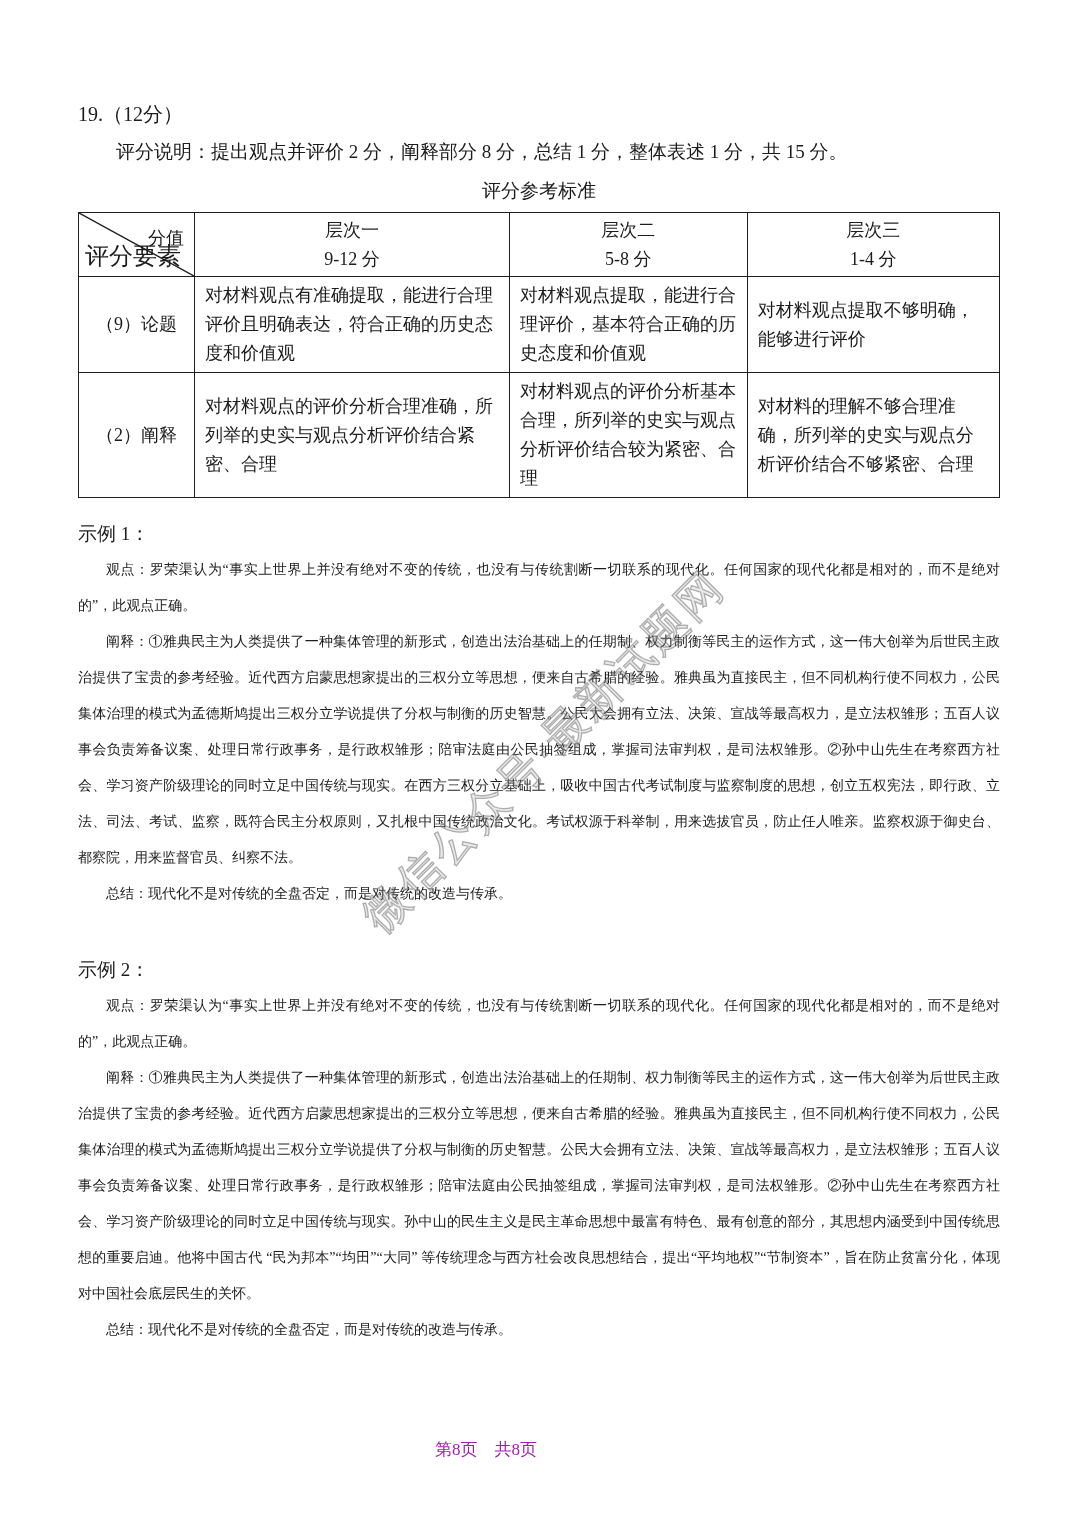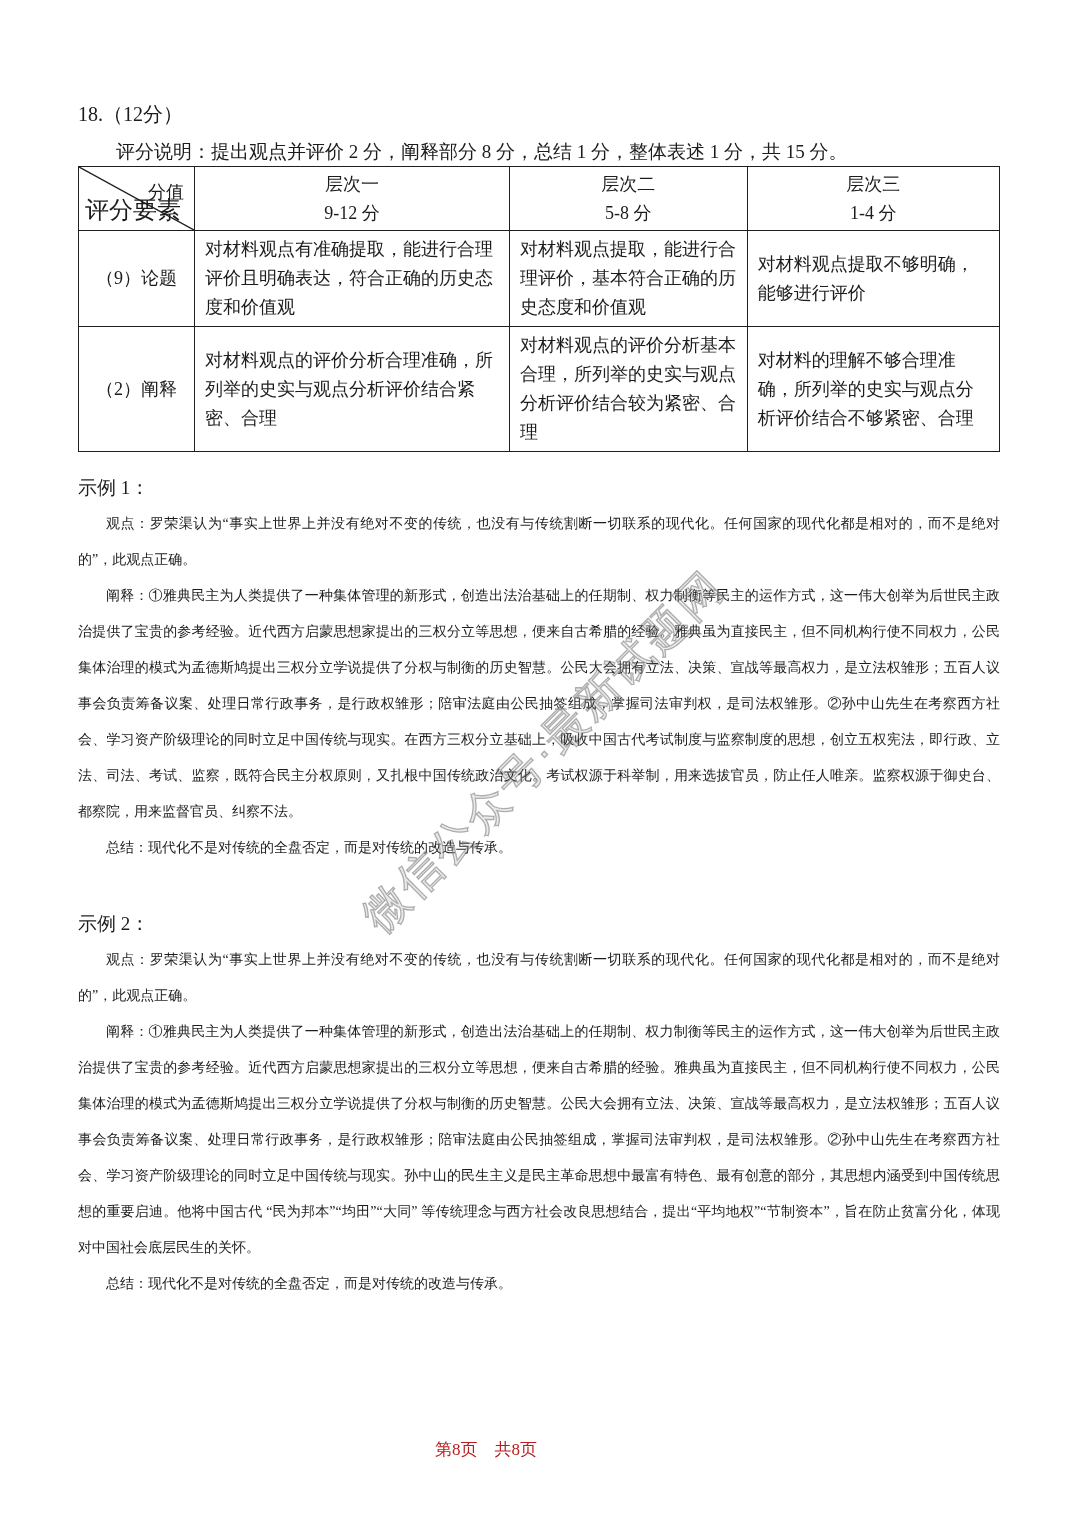--- a/index.html
+++ b/index.html
@@ -69,32 +69,33 @@
     color: rgba(125, 125, 125, 0.16);
     -webkit-text-stroke: 1.3px rgba(115, 115, 115, 0.55);
     z-index: 5;
     pointer-events: none;
   }
   .footer {
     position: absolute;
     left: 0; top: 1438px; width: 972px;
     text-align: center;
     font-size: 17px;
-    color: #b91c1c;
+    color: #a21caf;
   }
 </style>
 </head>
 <body>
 
 <div class="page">
 
-  <div class="q-number">18.（12分）</div>
+  <div class="q-number">19.（12分）</div>
 
   <div class="scoring-note">评分说明：提出观点并评价 2 分，阐释部分 8 分，总结 1 分，整体表述 1 分，共 15 分。</div>
 
+  <div class="table-title">评分参考标准</div>
 
   <table class="rubric">
     <colgroup>
       <col class="col-crit">
         <col class="col-l1">
         <col class="col-l2">
         <col class="col-l3">
     </colgroup>
     <tbody>
       <tr class="hdr">

